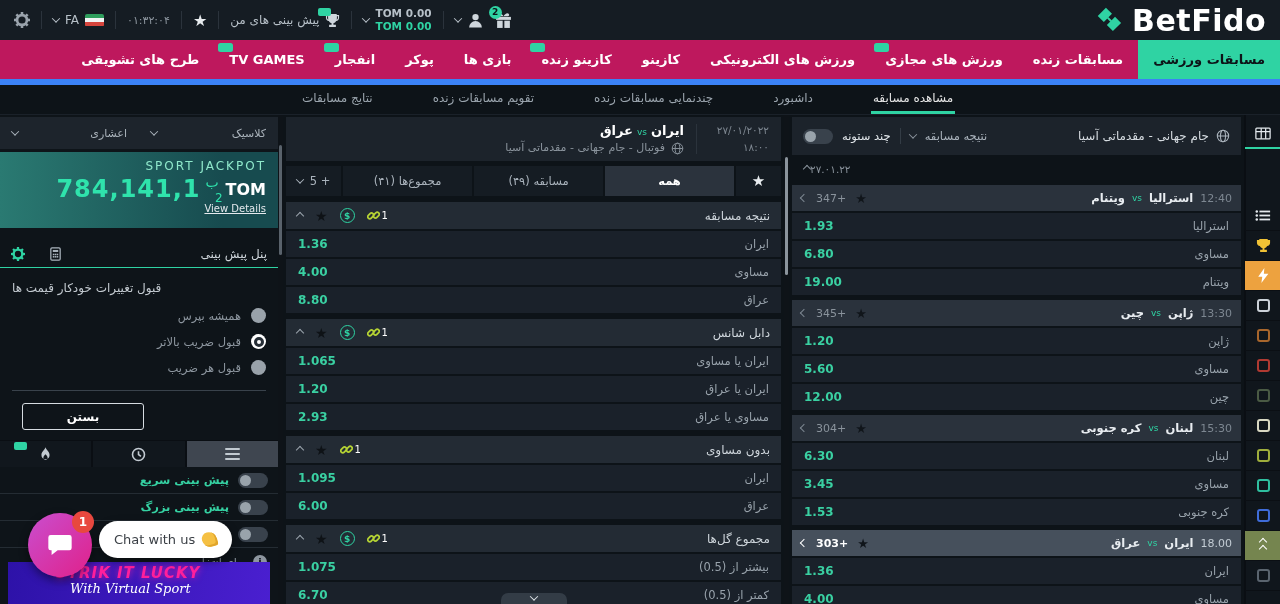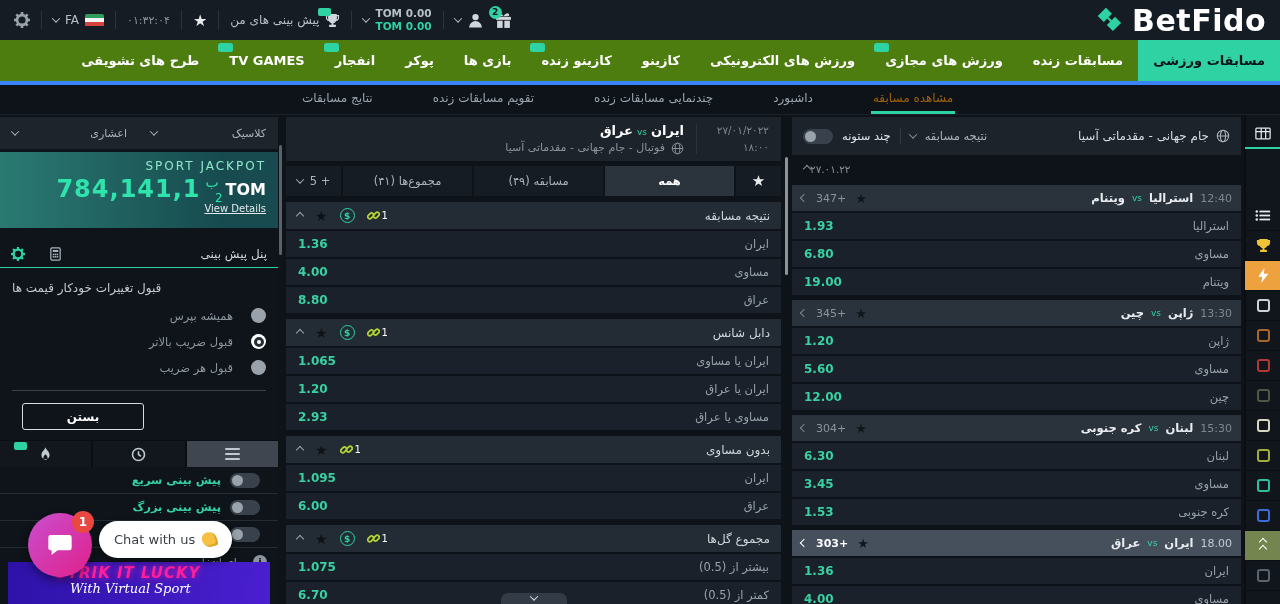--- a/index.html
+++ b/index.html
@@ -19,29 +19,29 @@
   .tb-star{color:#e8ecef;font-size:16px}
   .flag{width:19px;height:13px;border-radius:2px;overflow:hidden;display:flex;flex-direction:column}
   .flag i{flex:1}.flag .g{background:#2f9e5d}.flag .w{background:#f2f4f5}.flag .r{background:#d6453d}
   .mini-badge{position:absolute;top:-5px;left:-7px;width:13px;height:8px;border-radius:2px;background:#2fd3a3}
   .bal{display:flex;flex-direction:column;align-items:flex-end;line-height:1.25;font-size:10.5px;font-weight:bold}
   .bal .b2{color:#2fd3a3}
   .gift-badge{position:absolute;top:-6px;left:-6px;min-width:13px;height:13px;border-radius:50%;background:#2fd3a3;color:#0d1318;font-size:9px;font-weight:bold;display:flex;align-items:center;justify-content:center}
   .spacer{flex:1}
   .brand{display:flex;align-items:center;gap:6px;color:#fff;font-size:30px;font-weight:bold;letter-spacing:.5px}
   
-  .mainnav{height:45px;flex:0 0 45px;background:#4d7c0f;border-bottom:4px solid #3b82f6;display:flex}
+  .mainnav{height:45px;flex:0 0 45px;background:#be185d;border-bottom:6px solid #3b82f6;display:flex}
   .nav-items{display:flex;width:100%;justify-content:flex-end;padding-left:230px}
   .nav-item{position:relative;display:flex;align-items:center;padding:0 15px;color:#fff;font-size:13px;font-weight:bold;cursor:pointer;white-space:nowrap}
   .nav-item.active{background:#2fd3a3;color:#0d1318}
   .nav-item.has-badge::after{content:"";position:absolute;top:3px;left:4px;width:15px;height:9px;border-radius:2.5px;background:#2fd3a3}
   
   .subnav{height:30px;flex:0 0 30px;background:#0d1318;display:flex;align-items:stretch;gap:56px;padding-left:300px;border-bottom:1px solid #1a2129}
   .subnav-item{display:flex;align-items:center;color:#9aa4ad;font-size:12px;cursor:pointer;border-bottom:3px solid transparent;padding:0 2px;white-space:nowrap}
-  .subnav-item.active{color:#a16207;border-bottom-color:#2fd3a3}
+  .subnav-item.active{color:#e5e5e5;border-bottom-color:#2fd3a3}
   
   .content{flex:1;display:flex;min-height:0}
   .vscroll{width:5px;background:#0e1318;position:relative;flex:0 0 5px}
   .vscroll i{position:absolute;left:1px;width:3px;border-radius:2px;background:#8b949c}
   .s1 i{top:30px;height:110px;background:#59626b}
   .s2 i{top:42px;height:118px}
   
   .sidebar{width:278px;flex:0 0 278px;background:#0e1419;position:relative;overflow:hidden}
   .sb-formats{height:32px;margin-top:2px;background:#1d242c;display:flex;font-size:11px;color:#aab3bb}
   .fmt{flex:1;display:flex;align-items:center;justify-content:space-between;padding:0 12px;cursor:pointer}
@@ -51,33 +51,33 @@
   .jp-amt{color:#2fe3ac;font-size:24px;font-weight:bold;letter-spacing:1px}
   .digit-box{position:relative;width:15px;height:26px;color:#2fe3ac}
   .digit-box .rc{position:absolute;top:-2px;left:0;font-size:14px}
   .digit-box .rd{position:absolute;bottom:-3px;right:-2px;font-size:12px}
   .jp-cur{color:#fff;font-weight:bold;font-size:16px}
   .jp-link{display:block;text-align:right;color:#e4e9ed;font-size:10px;text-decoration:underline;cursor:pointer}
   .panel-head{height:27px;margin-top:13px;border-bottom:1px solid #2fd3a3;display:flex;align-items:center;gap:24px;padding:0 11px}
   .panel-title{margin-left:auto;color:#cdd4da;font-size:12px}
   .opts{padding:4px 12px 0}
   .opt-heading{text-align:left;font-size:12px;color:#c3cad0;margin:9px 0 13px}
-  .radio-row{display:flex;justify-content:flex-end;align-items:center;gap:18px;margin:11px 0;font-size:11.5px;color:#8d969f;cursor:pointer}
+  .radio-row{display:flex;justify-content:flex-end;align-items:center;gap:10px;margin:11px 0;font-size:11.5px;color:#8d969f;cursor:pointer}
   .radio{width:15px;height:15px;border-radius:50%;background:#99a2aa;position:relative;flex:0 0 15px}
   .radio.selected{background:#fff}
   .radio.selected::after{content:"";position:absolute;inset:2.5px;border-radius:50%;background:#fff;border:3px solid #262e36}
   .opt-div{border-top:1px solid #39424b;margin-top:15px}
   .close-btn{margin:12px 0 10px 10px;width:122px;height:27px;border:1px solid #d6dce1;border-radius:3px;background:transparent;color:#fff;font-weight:bold;font-size:12px;font-family:inherit;cursor:pointer;display:block}
   .sb-tabs{display:flex;height:27px;background:#11171d;border-top:1px solid #0a0e13}
   .sb-tab{flex:1;display:flex;align-items:center;justify-content:center;border-right:2px solid #0a0e13;position:relative;cursor:pointer;color:#c2cad1}
   .sb-tab:last-child{border-right:none}
   .sb-tab.active{background:#3f4650}
   .sb-tab .mini-badge{top:1px;left:14px}
   .bars{display:flex;flex-direction:column;gap:2.5px}.bars i{width:15px;height:2.5px;background:#c2cad1;border-radius:1px}
-  .tg-row{height:27px;display:flex;align-items:center;justify-content:flex-end;gap:9px;padding:0 18px;border-bottom:1px solid #242c33;color:#35d1a2;font-size:11.5px;font-weight:bold;cursor:pointer}
+  .tg-row{height:27px;display:flex;align-items:center;justify-content:flex-end;gap:9px;padding:0 10px;border-bottom:1px solid #242c33;color:#35d1a2;font-size:11.5px;font-weight:bold;cursor:pointer}
   .toggle{width:30px;height:15px;border-radius:8px;background:#39424c;position:relative;flex:0 0 30px;cursor:pointer}
   .toggle i{position:absolute;left:2px;top:2px;width:11px;height:11px;border-radius:50%;background:#99a3ab}
   .info-row{display:flex;justify-content:flex-end;align-items:center;gap:7px;padding:7px 11px;color:#8d969f;font-size:11px}
   .info-i{width:14px;height:14px;border-radius:50%;background:#8d969f;color:#11171d;font-size:10px;font-weight:bold;display:flex;align-items:center;justify-content:center;font-style:normal}
   .chat-fab{position:absolute;left:28px;bottom:27px;width:64px;height:64px;border-radius:50%;background:linear-gradient(135deg,#c94ecf,#e0218a);display:flex;align-items:center;justify-content:center;z-index:6;cursor:pointer;box-shadow:0 4px 10px rgba(0,0,0,.45)}
   .chat-badge{position:absolute;top:-2px;right:-2px;width:22px;height:22px;border-radius:50%;background:#e8483f;color:#fff;font-size:12px;font-weight:bold;display:flex;align-items:center;justify-content:center}
   .chat-pill{position:absolute;left:99px;bottom:46px;height:37px;border-radius:19px;background:#fff;color:#3a3f45;font-size:13px;display:flex;align-items:center;gap:7px;padding:0 15px;z-index:6;cursor:pointer;box-shadow:0 3px 8px rgba(0,0,0,.4)}
   .wave{width:15px;height:15px;background:#f5c043;border-radius:7px 9px 3px 9px;transform:rotate(-15deg);box-shadow:inset -2px -2px 0 #e0a52c}
   .sb-banner{position:absolute;left:8px;right:8px;bottom:0;height:42px;background:linear-gradient(100deg,#2d12a8,#4a1fd0);overflow:hidden;padding:3px 0 0 48px;z-index:5}
   .bn1{color:#ff1f9c;font-weight:bold;font-style:italic;font-size:15px;letter-spacing:1px;text-shadow:0 0 7px rgba(255,31,156,.8);line-height:1.1}

